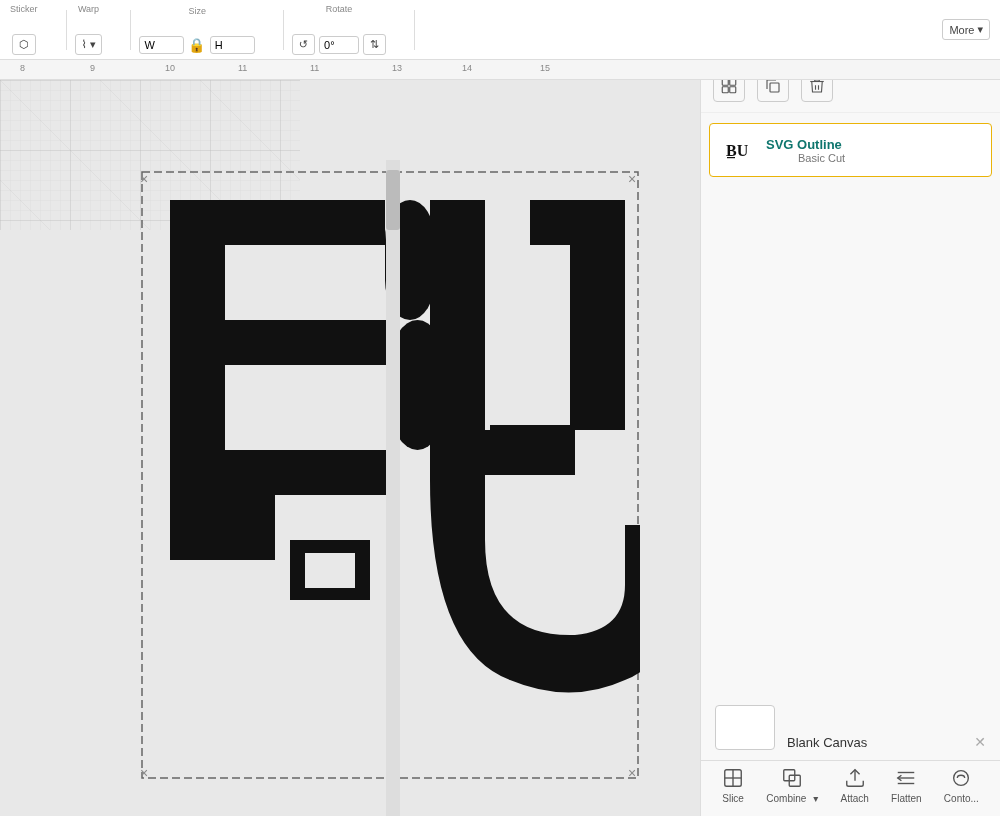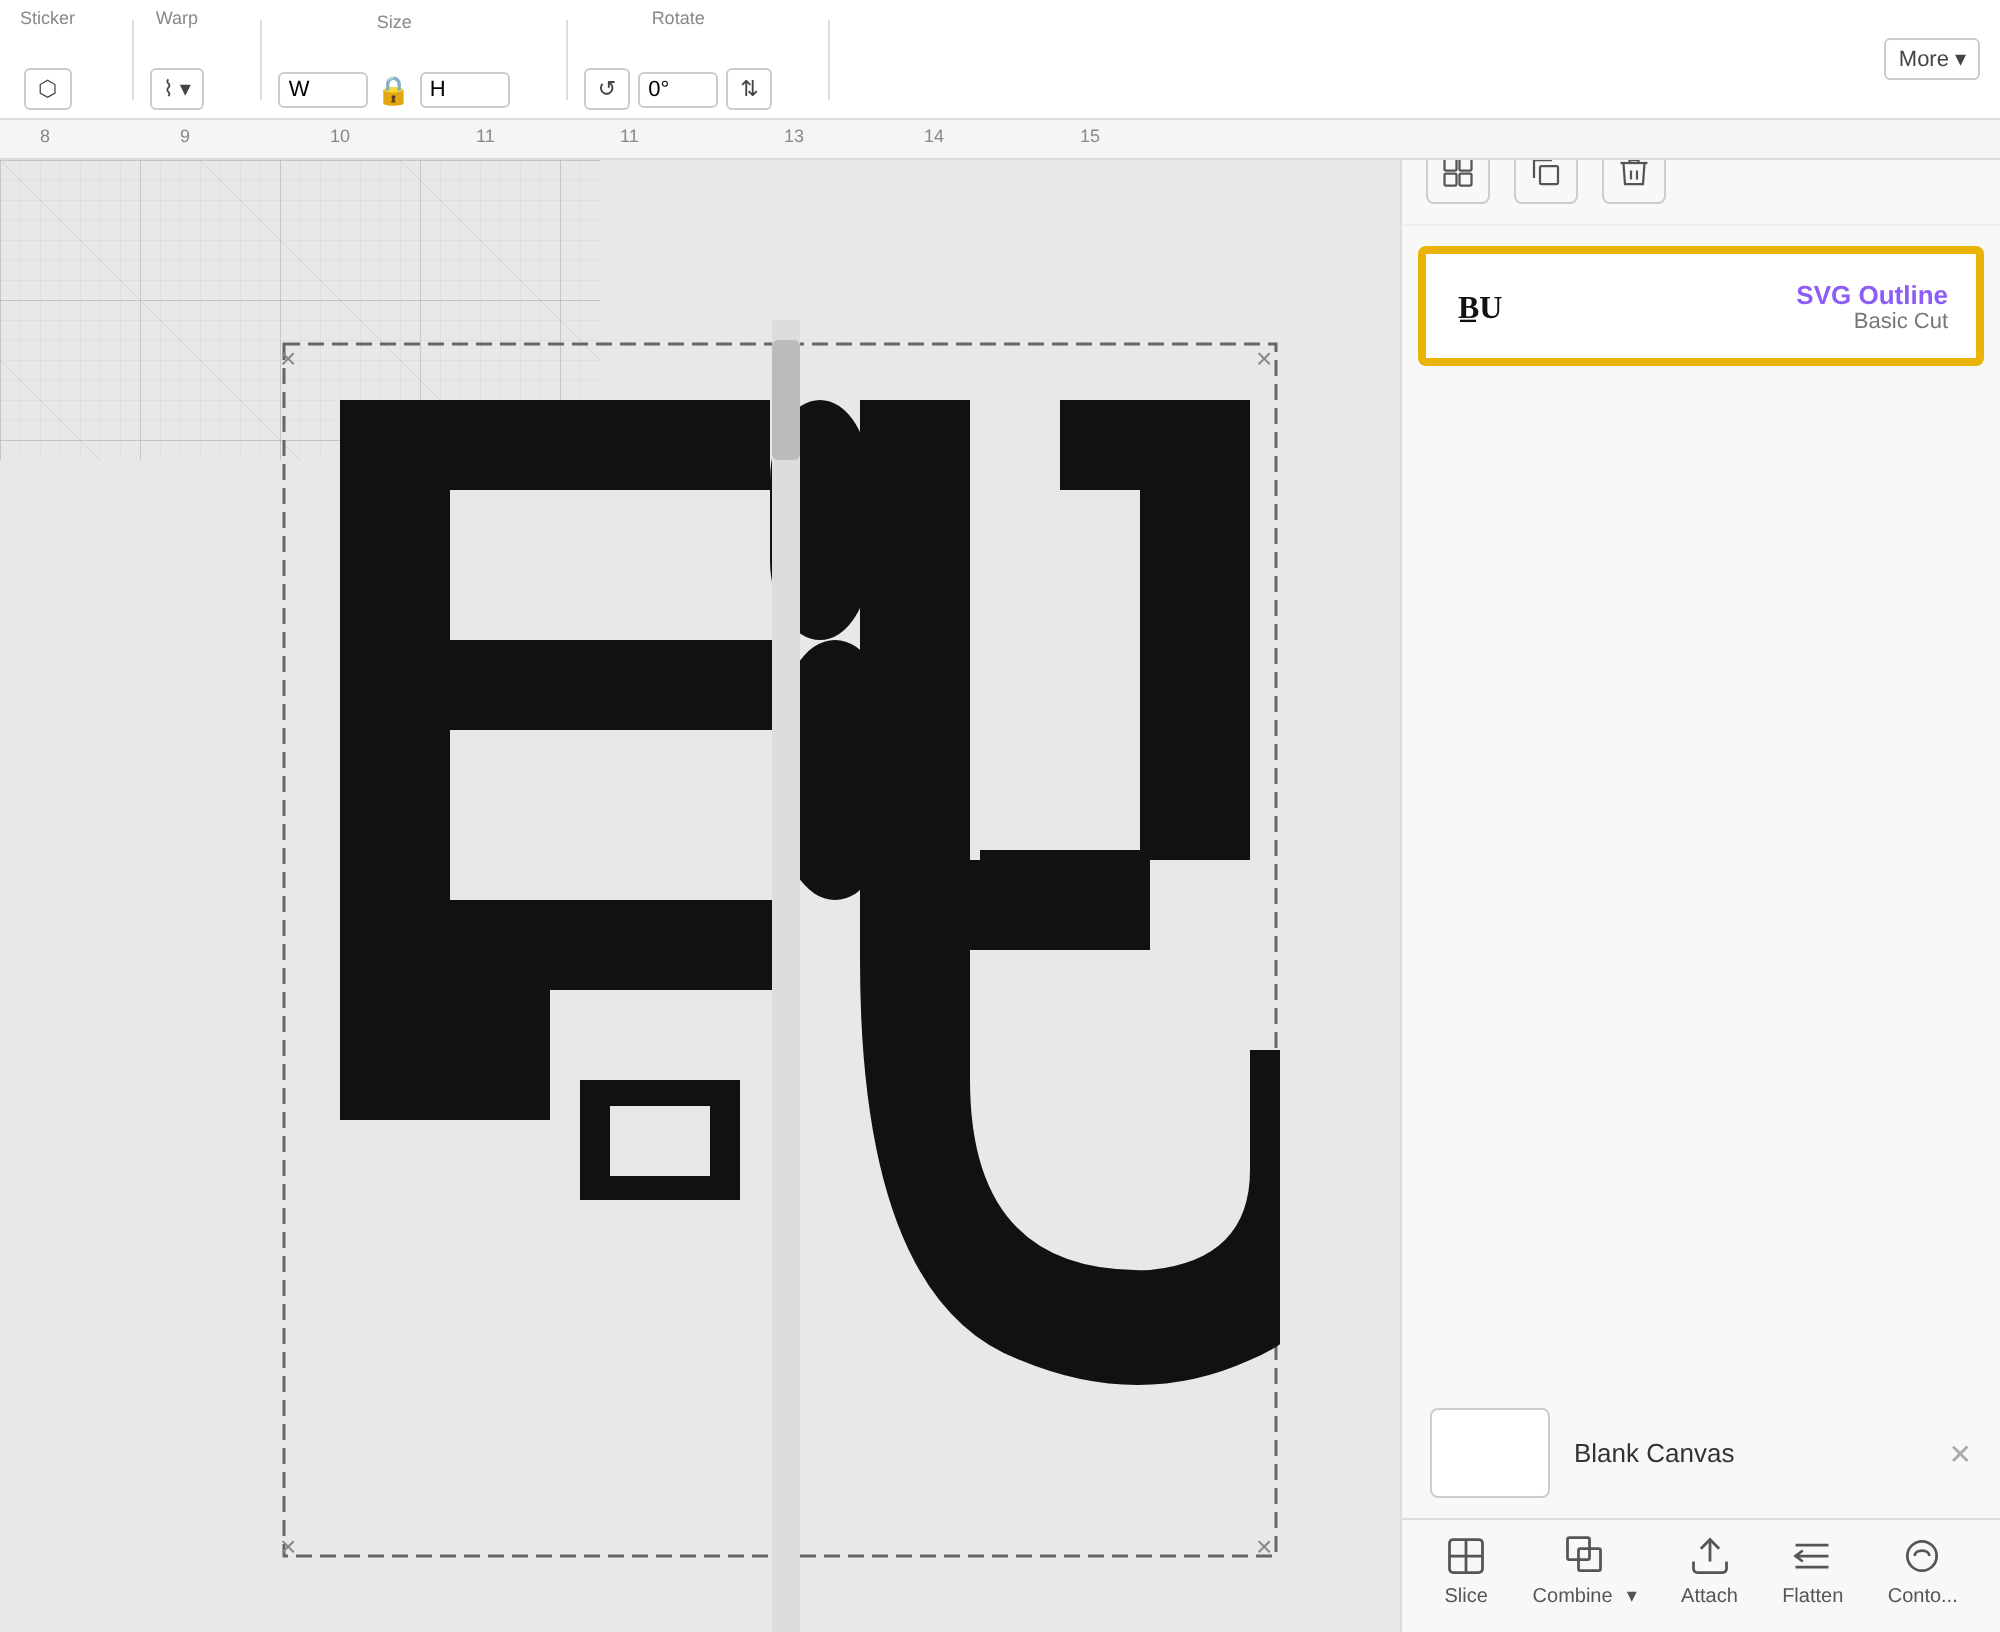--- a/index.html
+++ b/index.html
@@ -164,46 +164,45 @@
     
     #layers-content {
       flex: 1;
       overflow-y: auto;
       padding: 8px 0;
     }
     .layer-item {
       display: flex;
       align-items: center;
       padding: 10px 14px;
-      gap: 0;
+      gap: 10px;
       cursor: pointer;
       background: #fff;
       margin: 2px 8px;
       border-radius: 4px;
-      border: 4px solid #eab308;
-      text-align: right;
+      border: 1px solid #eab308;
     }
     .layer-thumb {
       width: 32px; height: 32px;
       display: flex;
       align-items: center;
       justify-content: center;
       font-size: 18px;
       font-weight: bold;
       color: #111;
     }
     .layer-info { flex: 1; }
-    .layer-name { font-size: 13px; font-weight: 600; color: #8b5cf6; }
+    .layer-name { font-size: 13px; font-weight: 600; color: #0f766e; }
     .layer-sub { font-size: 11px; color: #777; margin-left: 32px; }
 
     
     #blank-canvas-section {
       padding: 10px 14px;
       display: flex;
-      align-items: center;
+      align-items: flex-end;
       gap: 12px;
       background: #f8f8f8;
     }
     .blank-canvas-thumb {
       width: 60px; height: 45px;
       border: 1px solid #ccc;
       background: #fff;
       border-radius: 4px;
       flex-shrink: 0;
     }

